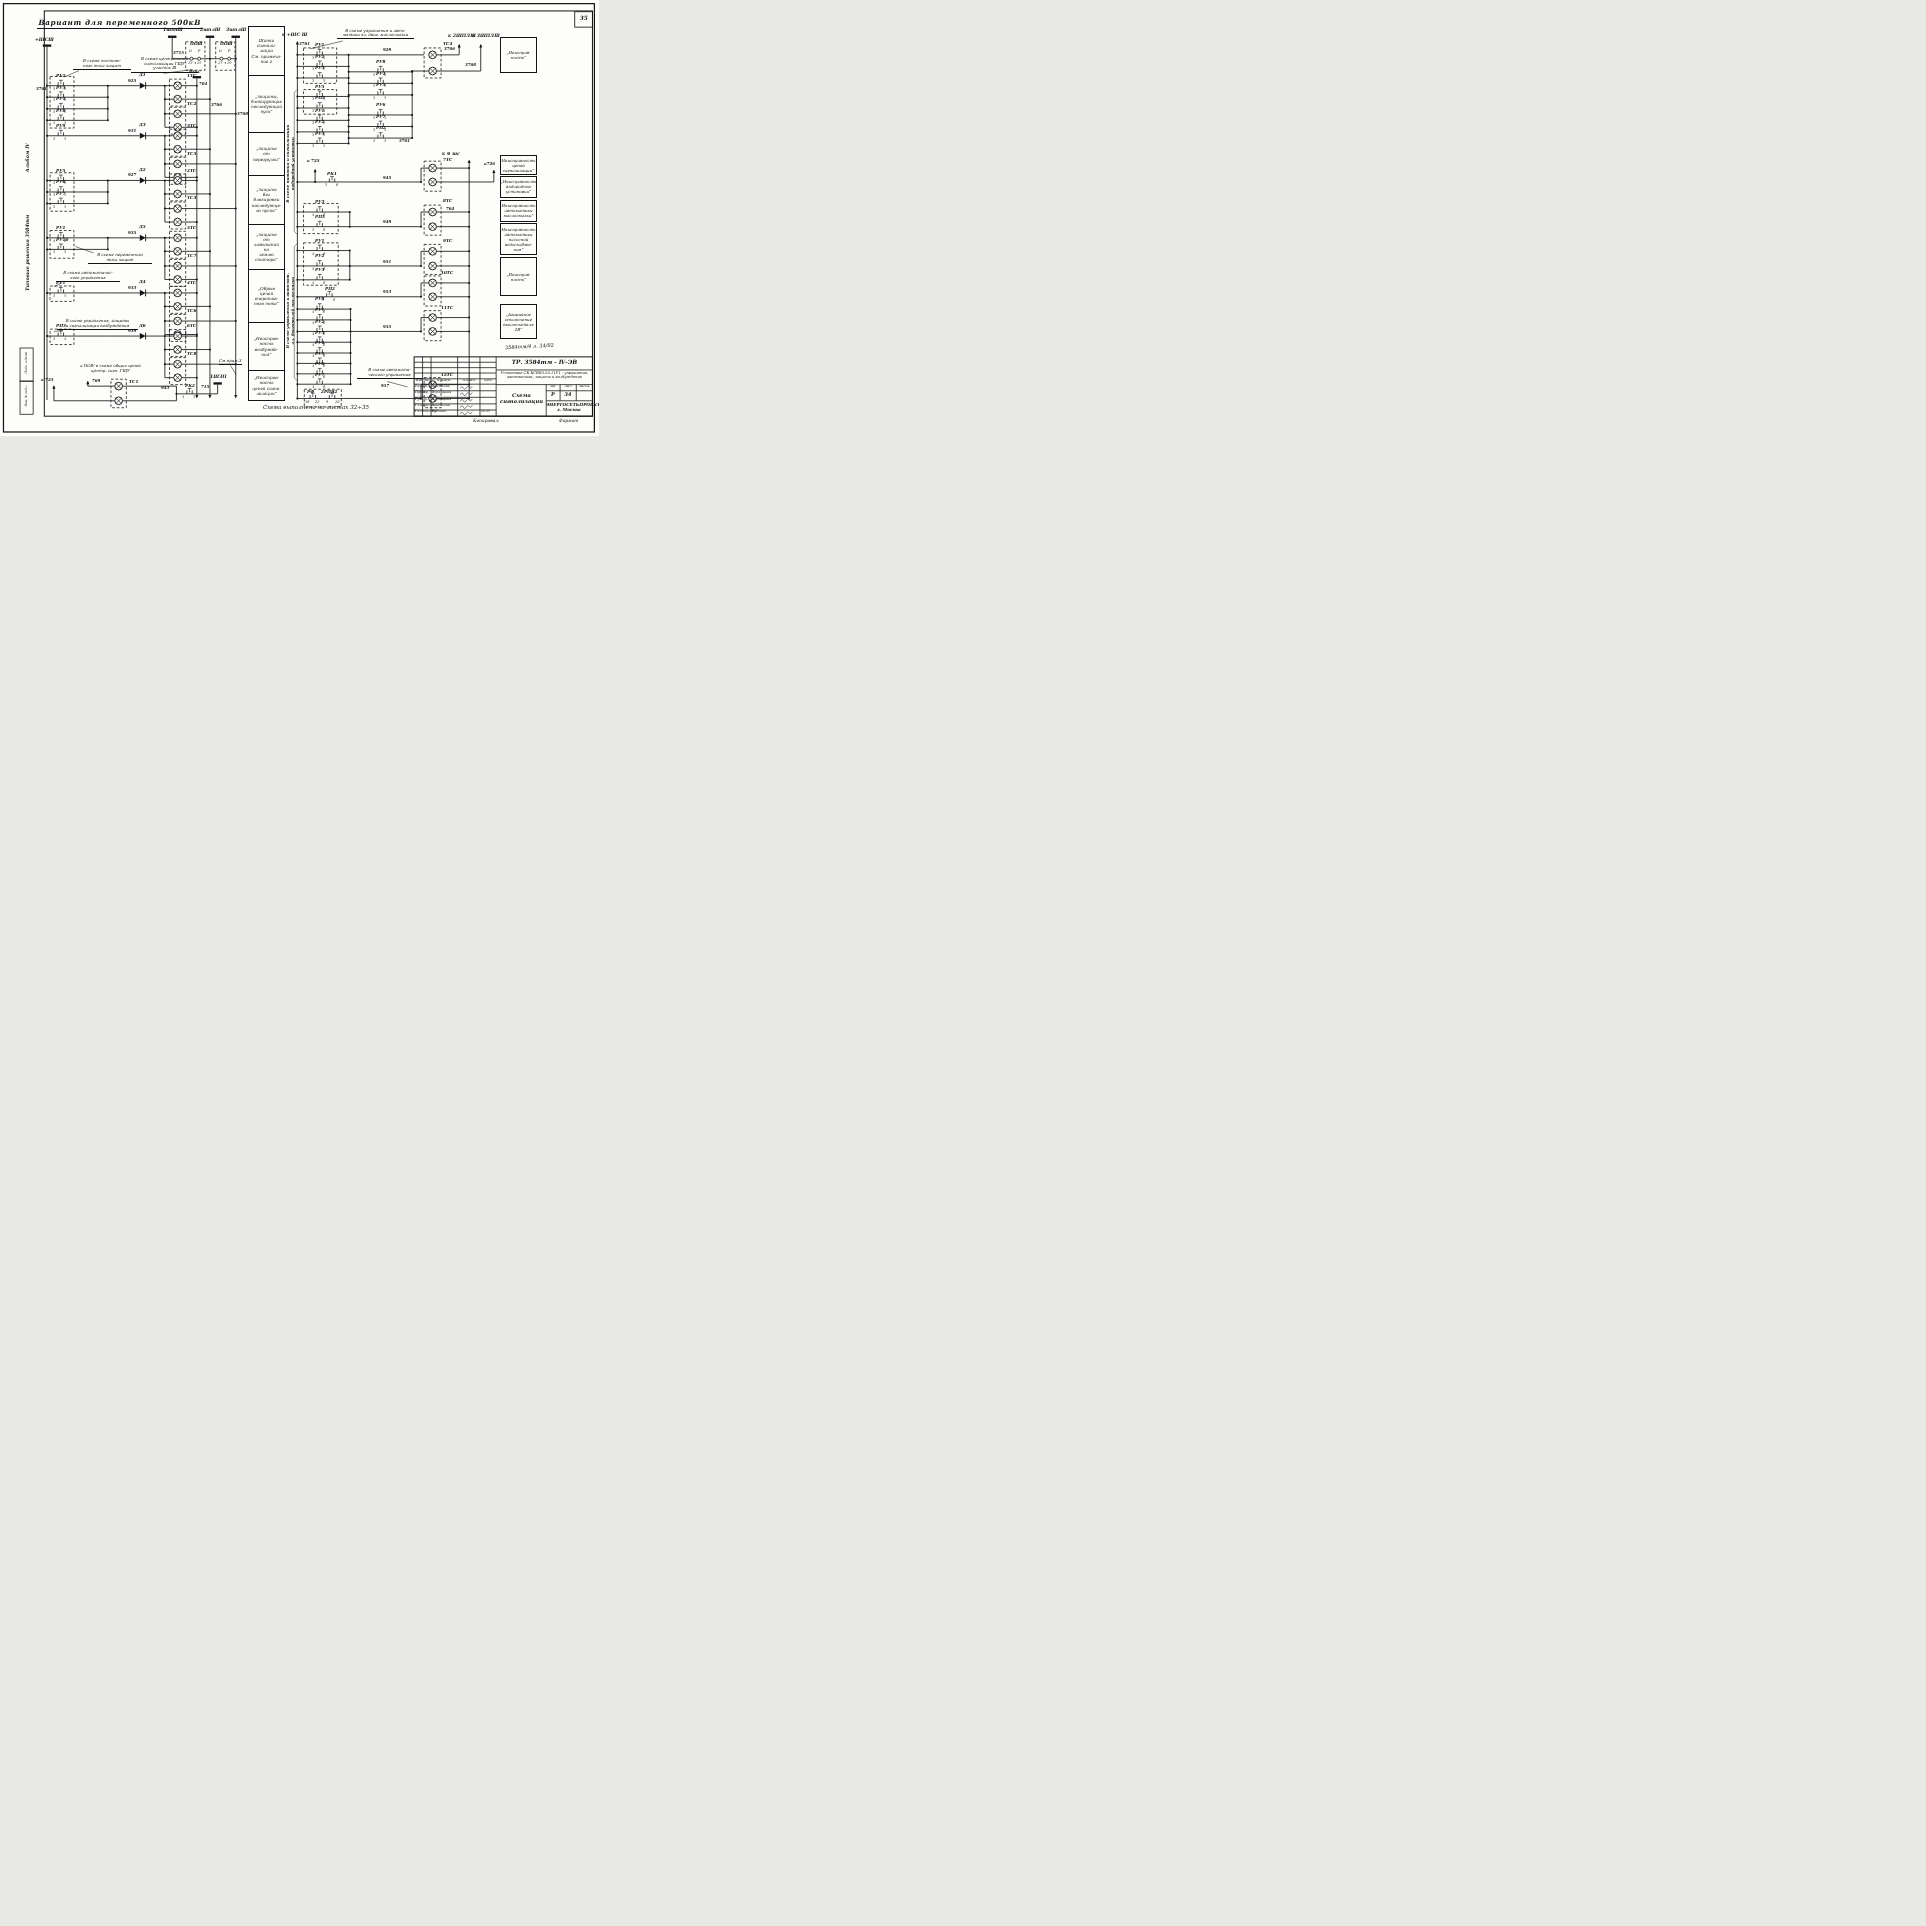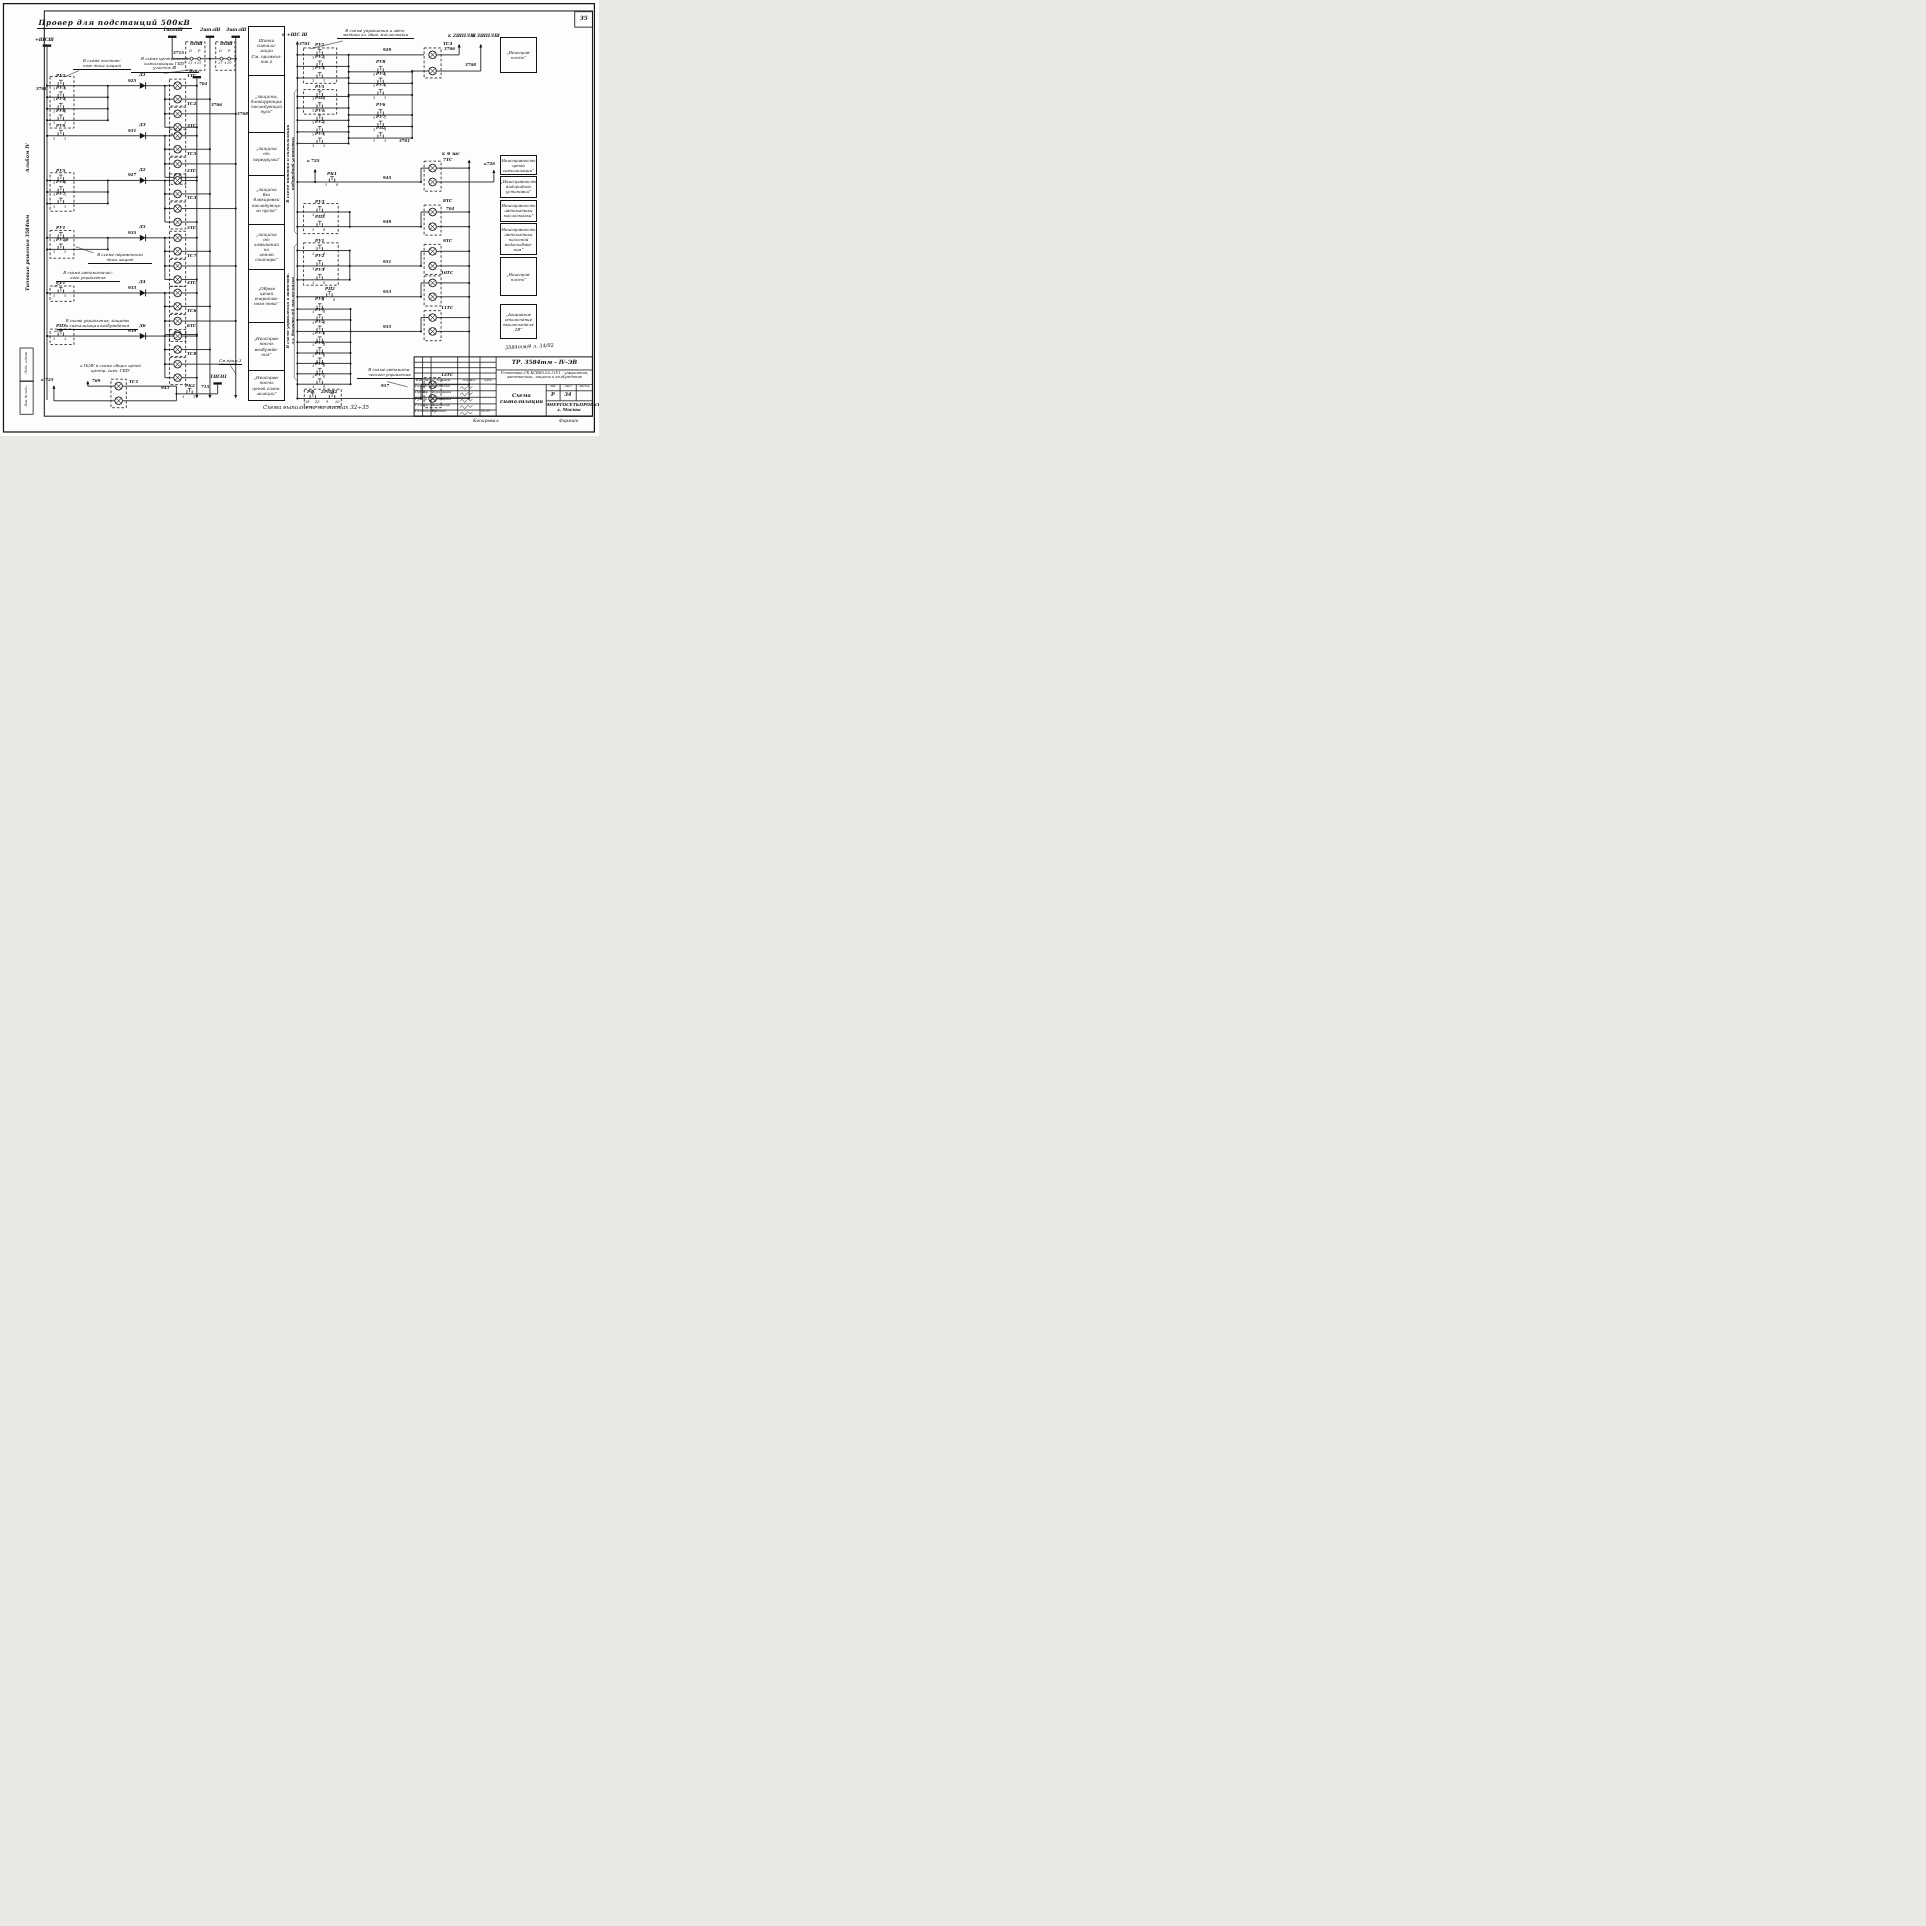--- a/index.html
+++ b/index.html
@@ -823,21 +823,21 @@
 ность“</div>
   <div class="rbox" style="top:304px;height:35px">„Аварийное
 отключение
 выключателя
 2В“</div>
 <div class="lbl num15 ctr" style="left: 575px; top: 14.6px; width: 17.7px;">35</div>
     <div class="lbl vrot vbig ctr" style="left: -53px; top: 250px; width: 162px;">Типовые  решения  3584тм</div>
     <div class="lbl vrot vbig ctr" style="left: 3.1px; top: 155px; width: 49px;">Альбом Ⅳ</div>
     <div class="lbl vrot vsm ctr" style="left: 11.2px; top: 361px; width: 31px;">Подп. и дата</div>
     <div class="lbl vrot vsm ctr" style="left: 11.2px; top: 394px; width: 31px;">Инв. № подл.</div>
-    <div class="lbl ttl" style="left: 37px; top: 18.5px;">Провер  для  подстанций  500кВ</div>
+    <div class="lbl ttl" style="left: 37px; top: 18.5px;">Вариант  для  переменного  500кВ</div>
     <div class="lbl n15 ctr" style="left: 239px; top: 404px; width: 154px;">Схема  выполнена  на  листах  32÷35</div>
     <div class="lbl hand" style="left: 505px; top: 344px;">3584тм/4  л. 34/92</div>
     <div class="lbl s12i" style="left: 473px; top: 418px;">Копировал:</div>
     <div class="lbl s12i" style="left: 559px; top: 418px;">Формат</div>
     <div class="lbl bus" style="left: 35px; top: 37px;">+ШСⅢ</div>
     <div class="lbl wn" style="left: 36px; top: 87px;">3701</div>
     <div class="lbl bus" style="left: 163px; top: 27px;">1шзпⅢ</div>
     <div class="lbl bus" style="left: 200px; top: 27px;">2шплⅢ</div>
     <div class="lbl bus" style="left: 226px; top: 27px;">3шплⅢ</div>
     <div class="lbl bus" style="left: 189px; top: 69px;">⊖шс</div>

